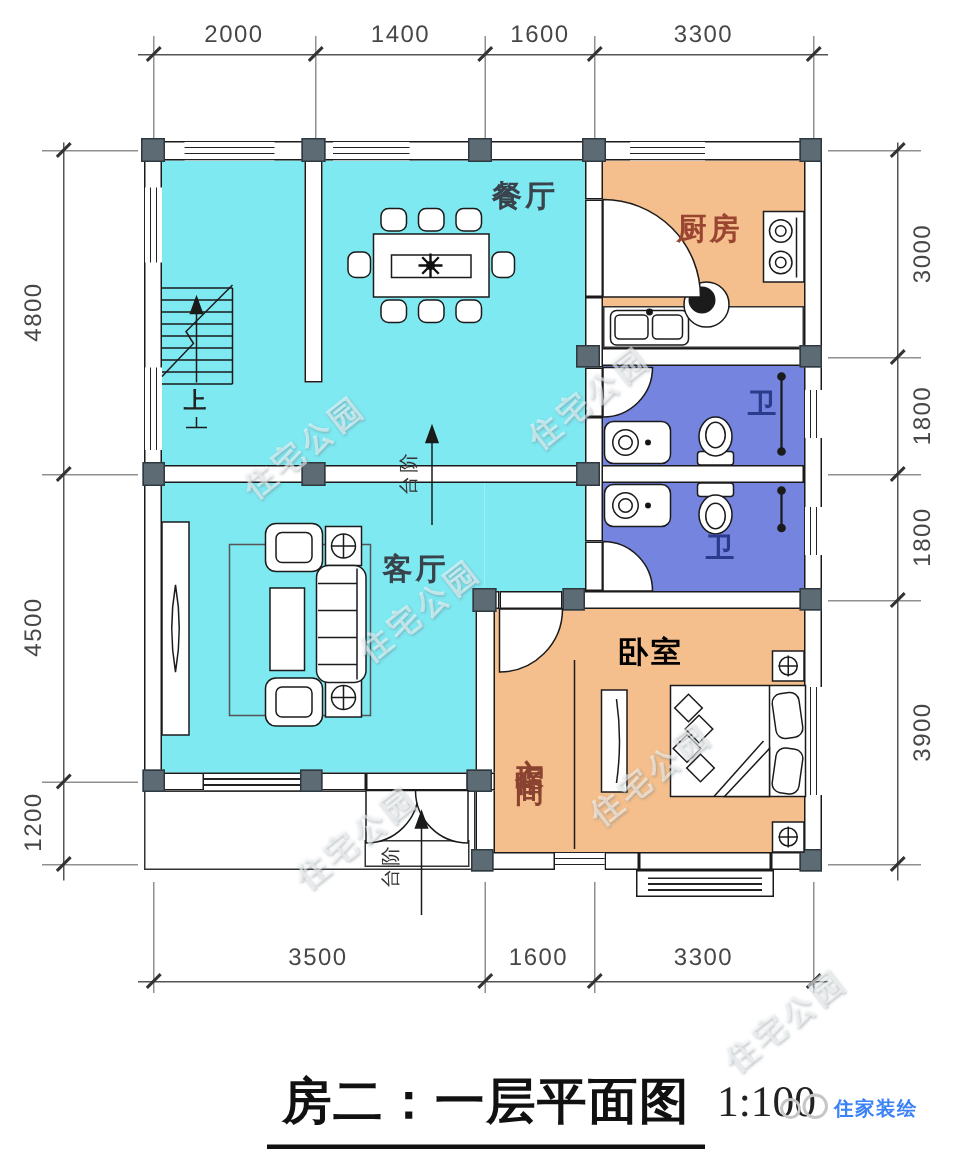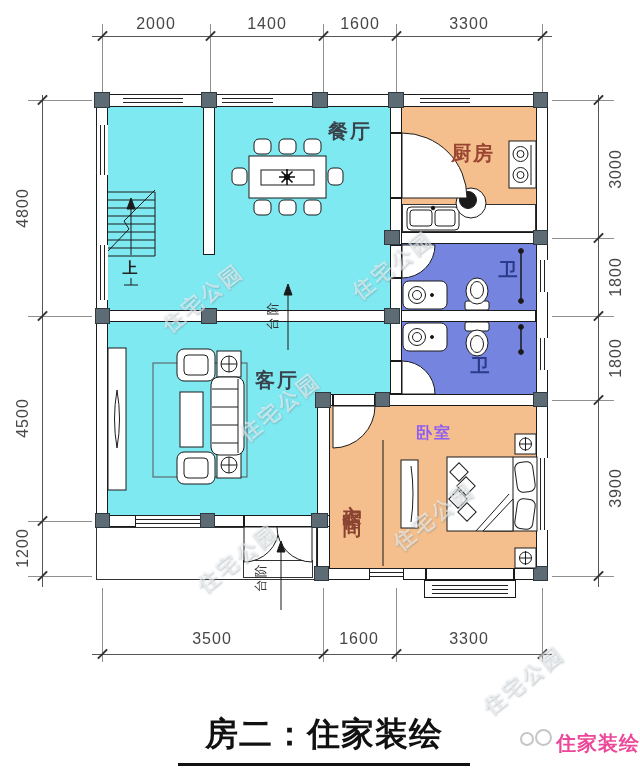--- a/index.html
+++ b/index.html
@@ -28,22 +28,22 @@
   .wm{position:absolute;font-size:21px;font-weight:bold;letter-spacing:3px;white-space:nowrap;
       color:rgba(255,255,255,0.55);text-shadow:0 1px 2px rgba(100,115,125,0.45);
       transform:rotate(-38deg);}
   .title{position:absolute;left:178px;top:712px;width:292px;text-align:center;
          font-size:33px;font-weight:bold;color:#111;letter-spacing:1px;
          border-bottom:3px solid #111;padding-bottom:6px;font-family:"Liberation Serif",serif;}
   .scale{position:absolute;left:478px;top:719px;font-size:29px;color:#222;
          font-family:"Liberation Serif",serif;}
   .brand{position:absolute;left:520px;top:726px;width:120px;height:30px;}
   .brand .head{position:absolute;border:2px solid #c6c6c6;border-radius:50%;box-sizing:border-box;}
-  .brand .btxt{position:absolute;left:36px;top:4px;font-size:20px;font-weight:bold;
-               color:#ec4899;letter-spacing:1px;}
+  .brand .btxt{position:absolute;left:36px;top:4px;font-size:13px;font-weight:bold;
+               color:#3b82f6;letter-spacing:1px;}
 </style>
 </head>
 <body>
 
 <div class="canvas">
 
   <div class="room c-cyan" style="left:102px;top:100px;width:294px;height:216px"></div>
   <div class="room c-cyan" style="left:102px;top:316px;width:221px;height:205px"></div>
   <div class="room c-cyan" style="left:323px;top:316px;width:73px;height:84px"></div>
   <div class="room c-orange" style="left:396px;top:100px;width:146px;height:138px"></div>
@@ -237,21 +237,21 @@
       <line x1="281" y1="610" x2="281" y2="551"></line>
       <path d="M281 541 L277 552 L285 552 Z" fill="#1b1b1b"></path>
     </g>
   </svg>
 
   <div class="rlabel" style="left:320px;top:120px;width:60px;font-size:20px;color:#39434c">餐厅</div>
   <div class="rlabel" style="left:442px;top:142px;width:62px;font-size:20px;color:#9a4531">厨房</div>
   <div class="rlabel" style="left:496px;top:260px;width:26px;font-size:19px;color:#2c3a8c">卫</div>
   <div class="rlabel" style="left:468px;top:356px;width:26px;font-size:19px;color:#2c3a8c">卫</div>
   <div class="rlabel" style="left:247px;top:369px;width:60px;font-size:20px;color:#39434c">客厅</div>
-  <div class="rlabel" style="left:404px;top:424px;width:60px;font-size:16px;color:#8b5cf6">卧室</div>
+  <div class="rlabel" style="left:404px;top:424px;width:60px;font-size:20px;color:#000000">卧室</div>
   <div class="rlabel" style="left:338px;top:445px;width:24px;height:108px;font-size:19px;color:#8a4331;writing-mode:vertical-rl;letter-spacing:6px">衣帽间</div>
   <div class="rlabel" style="left:122px;top:260px;width:18px;font-size:15px;color:#222">上</div>
   <div class="rlabel vlab" style="left:245px;top:308px;width:56px;font-size:13px;color:#333;font-weight:normal">台阶</div>
   <div class="rlabel vlab" style="left:233px;top:570px;width:56px;font-size:13px;color:#333;font-weight:normal">台阶</div>
 
   <div class="dimline" style="left:92px;top:36px;width:460px;height:1px"></div>
   <div class="dimline" style="left:92px;top:654px;width:460px;height:1px"></div>
   <div class="dimline" style="left:42px;top:95px;width:1px;height:492px"></div>
   <div class="dimline" style="left:598px;top:95px;width:1px;height:492px"></div>
 
@@ -314,21 +314,22 @@
   <div class="dimlab" style="left:319px;top:630px">1600</div>
   <div class="dimlab" style="left:429px;top:630px">3300</div>
 
   <div class="wm" style="left:155px;top:284px">住宅公园</div>
   <div class="wm" style="left:345px;top:251px">住宅公园</div>
   <div class="wm" style="left:232px;top:393px">住宅公园</div>
   <div class="wm" style="left:386px;top:502px">住宅公园</div>
   <div class="wm" style="left:190px;top:544px">住宅公园</div>
   <div class="wm" style="left:476px;top:666px">住宅公园</div>
 
-  <div class="title">房二：住家装绘</div>
+  <div class="title">房二：一层平面图</div>
+  <div class="scale">1:100</div>
 
   <div class="brand">
     <span class="head" style="left:0;top:6px;width:14px;height:14px"></span>
     <span class="head" style="left:15px;top:3px;width:17px;height:17px"></span>
     <span class="btxt">住家装绘</span>
   </div>
 
 </div>
 
 </body></html>

